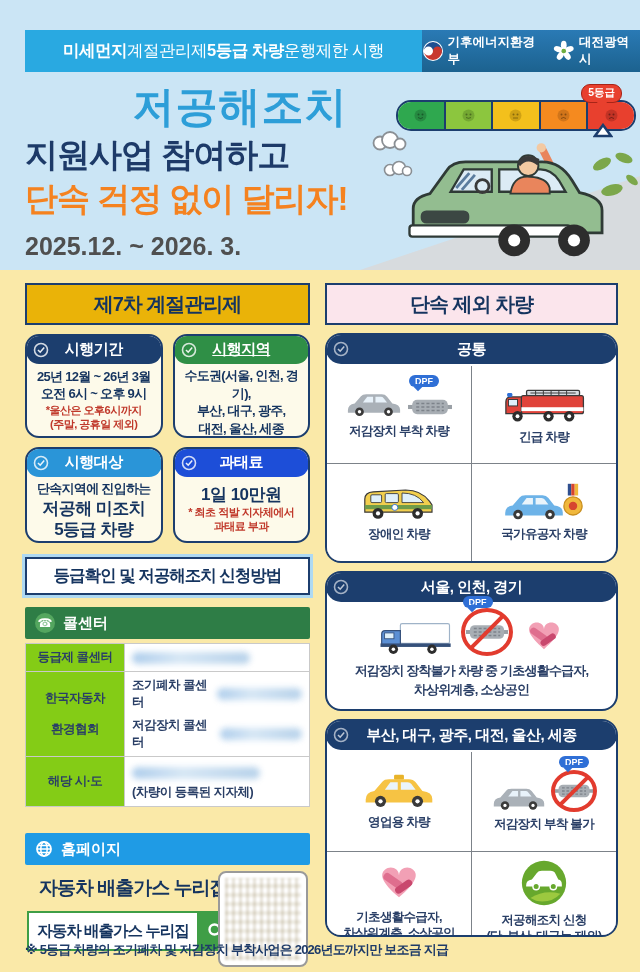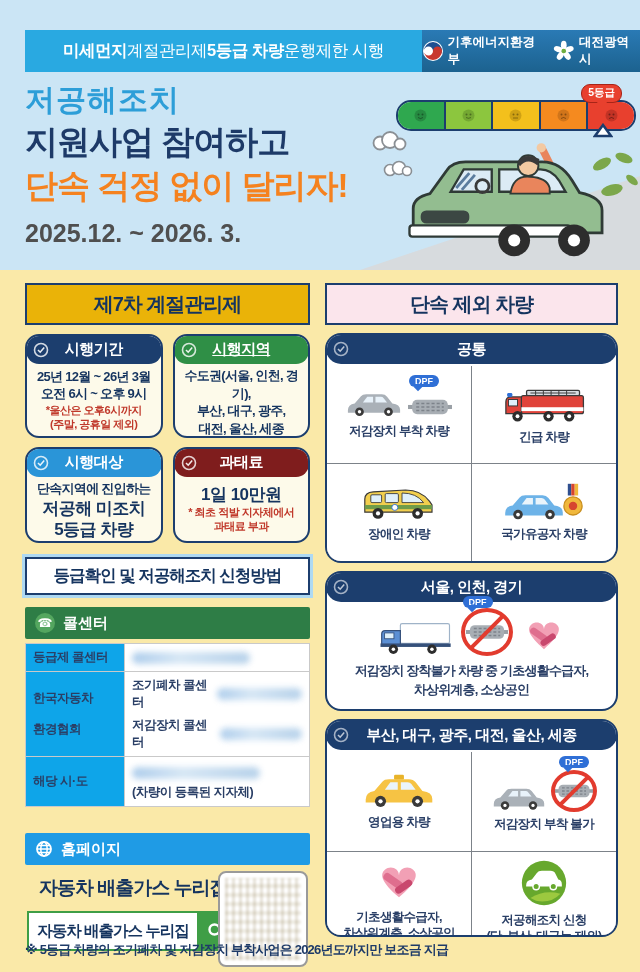--- a/index.html
+++ b/index.html
@@ -7,21 +7,21 @@
   #canvas{position:relative;width:640px;height:972px;background:#fae9a8;overflow:hidden;}
   .sky{position:absolute;top:0;left:0;width:640px;height:270px;background:#cbe5f5;}
   
   .top-banner{position:absolute;top:30px;left:25px;right:0;height:42px;display:flex;}
   .banner-left{flex:1;background:#29a9e1;display:flex;align-items:center;justify-content:center;color:#fff;font-size:16.5px;letter-spacing:-0.5px;}
   .banner-left .b{font-weight:bold;}
   .banner-right{width:218px;background:linear-gradient(180deg,#2a7ab5,#1c628f);display:flex;align-items:center;justify-content:center;gap:8px;color:#fff;font-size:12.5px;font-weight:bold;}
   .logo-wrap{display:flex;align-items:center;gap:4px;}
   
   .hero-title{position:absolute;left:25px;top:84px;line-height:1.08;}
-  .ht1{font-size:30px;font-weight:bold;color:#2d9ed8;letter-spacing:1px;}
+  .ht1{font-size:42px;font-weight:bold;color:#2d9ed8;letter-spacing:1px;text-align:right;}
   .ht2{font-size:33px;font-weight:bold;color:#1d3a68;margin-top:8px;letter-spacing:-1px;}
   .ht3{font-size:33px;font-weight:bold;color:#f5821f;margin-top:8px;letter-spacing:-1px;}
   .ht4{font-size:25px;font-weight:bold;color:#4f4f4f;margin-top:16px;}
   .road{position:absolute;right:0;top:172px;}
   .hero-car{position:absolute;left:402px;top:135px;}
   .meter-wrap{position:absolute;left:396px;top:86px;width:240px;height:60px;}
   .meter{position:absolute;top:14px;left:0;right:0;height:27px;display:flex;border:2.5px solid #1c3e6e;border-radius:15px;overflow:hidden;background:#fff;}
   .seg{flex:1;display:flex;align-items:center;justify-content:center;border-right:2px solid #1c3e6e;}
   .seg:last-child{border-right:none;}
   .badge5{position:absolute;top:-2px;right:14px;background:#e8402e;border:1.5px solid #a82417;color:#fff;font-size:10.5px;font-weight:bold;padding:1px 6px 2px;border-radius:9px;z-index:3;}
@@ -44,21 +44,21 @@
   .bl-big{font-size:17px;font-weight:bold;color:#15345f;line-height:1.25;letter-spacing:-0.5px;}
   .note{font-size:11px;font-weight:bold;color:#c0392b;line-height:1.3;letter-spacing:-0.5px;}
   .sec2{margin-top:14px;height:34px;background:#fff;border:2px solid #1c3e6e;box-shadow:0 0 0 3px #aed9f2;display:flex;align-items:center;justify-content:center;font-size:16.5px;font-weight:bold;color:#15345f;letter-spacing:-1px;}
   .bar{margin-top:12px;height:32px;display:flex;align-items:center;gap:8px;padding:0 10px;color:#fff;font-size:15px;font-weight:bold;border-radius:2px;}
   .bar.green{background:#2e7d46;}
   .bar.blue{background:#1f9be5;margin-top:26px;}
   .circ-ico{width:20px;height:20px;border-radius:50%;display:flex;align-items:center;justify-content:center;font-size:12px;line-height:1;}
   .circ-ico.g{background:#54a65f;}
   table.cc{border-collapse:collapse;width:100%;background:#fff;border:1px solid #c2c2c2;}
   table.cc td{border:1px solid #c9c9c9;font-size:12.5px;font-weight:bold;color:#2a3f66;padding:5px 7px;letter-spacing:-0.5px;}
-  td.lab{background:#0ea5e9;width:84px;}
+  td.lab{background:#84cc16;width:84px;text-align:center;}
   .blurbar{display:inline-block;height:12px;border-radius:6px;background:linear-gradient(90deg,#9fc4e8,#cfe3f4 40%,#a9c9e6);filter:blur(3px);opacity:.85;vertical-align:middle;}
   .vline{display:flex;align-items:center;gap:5px;min-height:22px;}
   .home-zone{position:relative;margin-top:10px;height:96px;}
   .site-title{font-size:19px;font-weight:bold;color:#15345f;margin:6px 0 10px 14px;letter-spacing:-1px;}
   .search{display:flex;align-items:center;width:206px;height:36px;border:2.5px solid #3f9e46;background:#fff;margin-left:2px;}
   .search .stext{flex:1;text-align:center;font-size:15.5px;font-weight:bold;color:#15345f;letter-spacing:-1px;}
   .search .sbtn{width:38px;height:36px;background:#3f9e46;display:flex;align-items:center;justify-content:center;flex:none;}
   .qr{position:absolute;right:2px;top:-4px;width:86px;height:92px;background:#fff;border:2px solid #9a9a9a;border-radius:8px;overflow:hidden;}
   .qr-noise{position:absolute;inset:5px;background:repeating-linear-gradient(90deg,#e7e3da 0 3px,#fff 3px 7px),repeating-linear-gradient(0deg,#efece4 0 4px,#fff 4px 9px);background-blend-mode:multiply;filter:blur(1.2px);}
   
@@ -261,21 +261,21 @@
             </svg>
           <span>시행대상</span>
         </div>
         <div class="mini-body">
           <div class="bl">단속지역에 진입하는</div>
           <div class="bl-big">저공해 미조치</div>
           <div class="bl-big">5등급 차량</div>
         </div>
       </div>
       <div class="mini-card">
-        <div class="mini-head" style="background:#7f1d1d;">
+        <div class="mini-head" style="background:#1d4ed8;">
           <svg class="chk" width="16" height="16">
               <circle cx="8" cy="8" r="6.5" fill="none" stroke="rgba(255,255,255,.8)" stroke-width="1.6"></circle>
               <path d="M5 8 l2.2 2.2 l4 -4.6" fill="none" stroke="rgba(255,255,255,.9)" stroke-width="1.6"></path>
             </svg>
           <span>과태료</span>
         </div>
         <div class="mini-body">
           <div class="bl-big">1일 10만원</div>
           <div class="note">* 최초 적발 지자체에서</div>
           <div class="note">과태료 부과</div>

